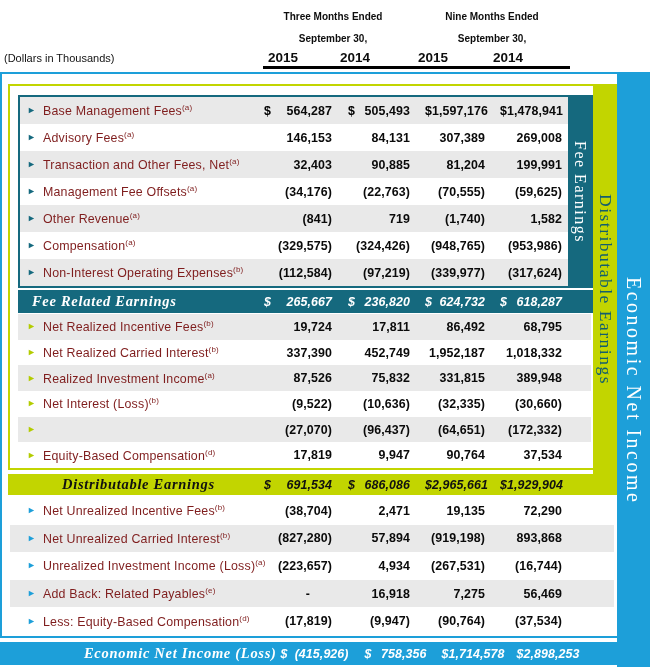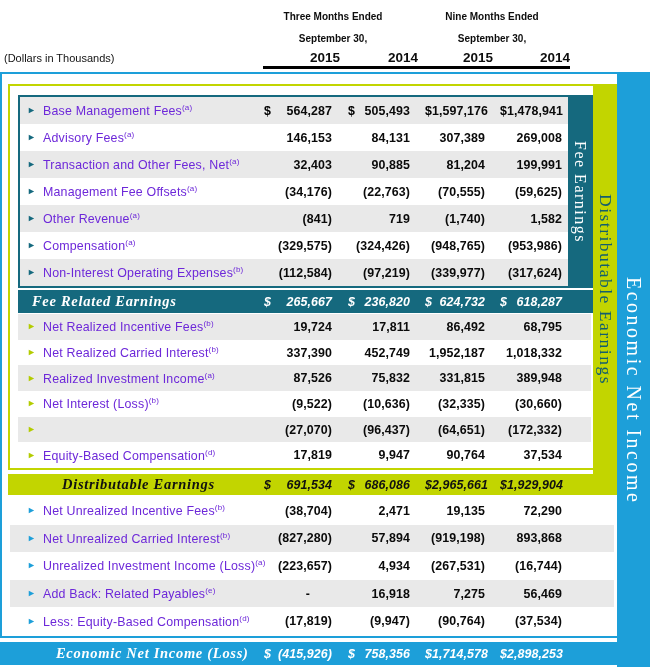--- a/index.html
+++ b/index.html
@@ -7,21 +7,21 @@
         font-family:"Liberation Sans",sans-serif;
         --teal:#15697e;--lime:#c2d500;--blue:#1d9fd9;--gray:#e9e9e9;}
   .abs{position:absolute;}
 
   
   .note{left:4px;top:52px;font-size:11px;color:#111;}
   .grp{top:6px;text-align:center;font-weight:bold;font-size:10px;color:#0d0d0d;line-height:22px;}
   .grp1{left:258px;width:150px;}
   .grp2{left:417px;width:150px;}
   .years{top:50px;left:268px;width:302px;display:flex;font-weight:bold;font-size:13.5px;color:#0d0d0d;}
-  .years span{text-align:right;}
+  .years span{text-align:left;}
   .yc1{width:72px;}.yc2{width:78px;}.yc3{width:75px;}.yc4{width:77px;}
   .rule{left:263px;top:66px;width:307px;height:3px;background:#000;}
 
   
   .b-top{left:0;top:72px;width:650px;height:2px;background:var(--blue);}
   .b-left{left:0;top:72px;width:2px;height:566px;background:var(--blue);}
   .b-line{left:0;top:636px;width:650px;height:2px;background:var(--blue);}
   .b-band{left:617px;top:72px;width:33px;height:595px;background:var(--blue);
           display:flex;align-items:center;justify-content:flex-start;padding-top:205px;box-sizing:border-box;flex-direction:column;}
   .l-top{left:8px;top:84px;width:609px;height:2px;background:var(--lime);}
@@ -47,40 +47,40 @@
   .row{flex:1;display:flex;align-items:center;box-sizing:border-box;}
   .row.gray{background:var(--gray);}
   .row.white{background:#fff;}
   .pl-fee{padding-left:7px;padding-right:6px;}
   .pl-real{padding-left:9px;padding-right:29px;}
   .pl-unreal{padding-left:17px;padding-right:52px;}
   .arrow{width:16px;font-size:9px;line-height:1;flex-shrink:0;}
   .ar-teal{color:var(--teal);}
   .ar-lime{color:#b3cc00;}
   .ar-blue{color:var(--blue);}
-  .lbl{flex:1;min-width:0;white-space:nowrap;font-size:12.4px;color:#6d28d9;letter-spacing:0.2px;}
+  .lbl{flex:1;min-width:0;white-space:nowrap;font-size:12.4px;color:#7f1d1d;letter-spacing:0.2px;}
   .lbl sup{font-size:8px;}
   .nums{display:flex;width:302px;flex-shrink:0;margin-left:auto;}
   .cell{display:flex;align-items:center;box-sizing:border-box;}
   .c1{width:72px;padding-left:4px;}
   .c2{width:78px;padding-left:16px;}
   .c3{width:75px;padding-left:15px;}
   .c4{width:77px;padding-left:15px;}
   .ds{font-weight:bold;font-size:12.4px;}
   .val{margin-left:auto;font-weight:bold;font-size:12.4px;color:#0a0a0a;letter-spacing:0.1px;}
   .val.dash{margin-right:22px;}
 
   
   .total{display:flex;align-items:center;box-sizing:border-box;font-style:italic;}
   .t-label{font-family:"Liberation Serif",serif;font-weight:bold;font-size:14.5px;letter-spacing:0.7px;white-space:nowrap;}
   .fee-total{left:18px;top:290px;width:575px;height:23px;background:var(--teal);padding-left:14px;padding-right:31px;}
   .fee-total .t-label,.fee-total .val,.fee-total .ds{color:#fff;}
   .dist-total{left:8px;top:474px;width:609px;height:21px;background:var(--lime);padding-left:54px;padding-right:55px;}
   .dist-total .t-label,.dist-total .val,.dist-total .ds{color:#101010;}
-  .eni-total{left:0;top:642px;width:650px;height:23px;background:var(--blue);padding-left:56px;padding-right:88px;}
+  .eni-total{left:0;top:642px;width:650px;height:23px;background:var(--blue);padding-left:84px;padding-right:88px;}
   .eni-total .t-label,.eni-total .val,.eni-total .ds{color:#fff;}
 </style>
 </head>
 <body>
 
 <div class="page" style="--teal: #15697e; --lime: #c2d500; --blue: #1d9fd9; --gray: #e9e9e9;">
 
   <div class="abs note">(Dollars in Thousands)</div>
   <div class="abs grp grp1">
     <div>Three Months Ended</div>

